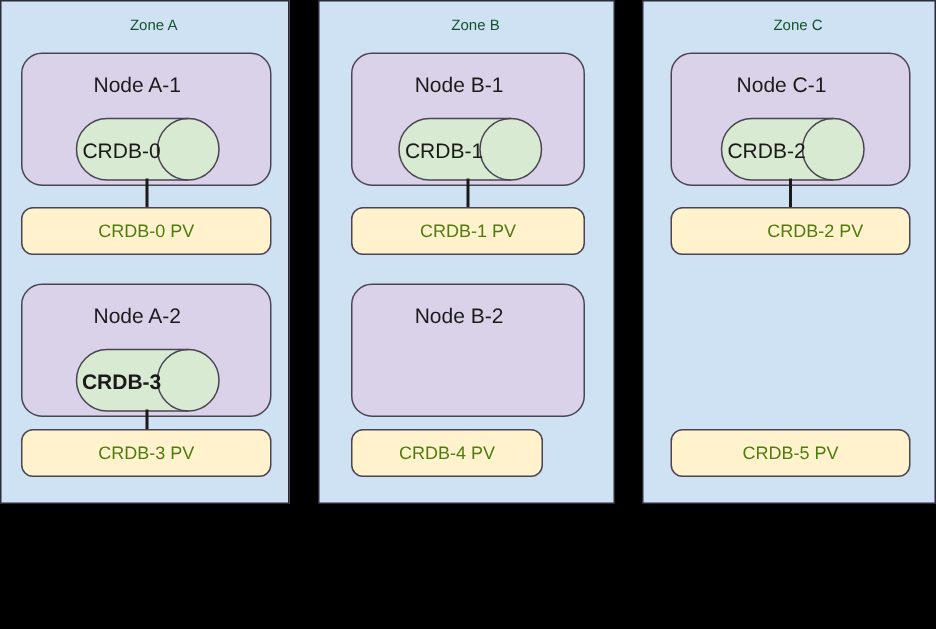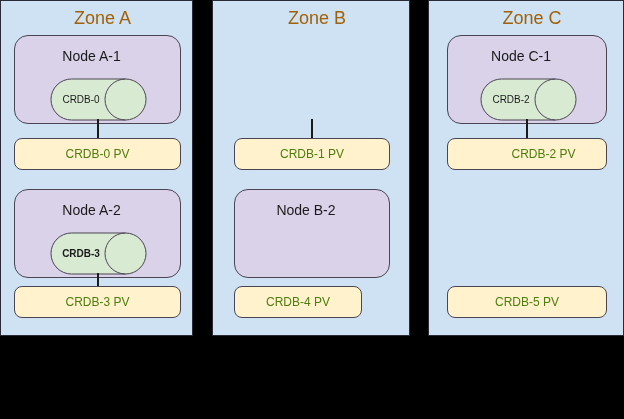--- a/index.html
+++ b/index.html
@@ -15,22 +15,22 @@
   }
   .zone{
     position:absolute;
     background:#cfe2f3;
     border:1px solid #2b2b38;
     box-sizing:border-box;
   }
   .zone-title{
     position:absolute;left:12px;right:0;top:9px;
     text-align:center;
-    font-size:18px;
-    color:#a16207;
+    font-size:10px;
+    color:#14532d;
     line-height:16px;
   }
   .node{
     position:absolute;
     background:#d9d2e9;
     border:1px solid #4a4453;
     border-radius:14px;
     box-sizing:border-box;
   }
   .node-title{
@@ -44,21 +44,21 @@
     position:absolute;
     box-sizing:border-box;
   }
   .cyl svg{display:block;}
   .cyl-label{
     position:absolute;
     left:0;top:0;
     width:64%;
     height:100%;
     display:flex;align-items:center;justify-content:center;
-    font-size:10px;
+    font-size:14px;
     color:#1a1a1a;
     pointer-events:none;
   }
   .pv{
     position:absolute;
     background:#fff2cc;
     border:1px solid #4a4453;
     border-radius:8px;
     box-sizing:border-box;
     display:flex;align-items:center;justify-content:center;
@@ -104,20 +104,30 @@
       </div>
     </div>
     <div class="connector" style="left:96px;top:272px;height:21px;"></div>
 
     <div class="pv" style="left:13px;top:285px;width:167px;height:32px;">CRDB-3 PV</div>
   </div>
 
   <div class="zone" style="left:212px;top:0px;width:198px;height:336px;">
     <div class="zone-title">Zone B</div>
 
+    <div class="node" style="left:21px;top:34px;width:156px;height:89px;">
+      <div class="node-title">Node B-1</div>
+      <div class="cyl" style="left:30px;top:42px;width:97px;height:43px;">
+        <svg width="97" height="43" viewBox="0 0 97 43">
+          <path d="M21.5,1 H75.5 A20.5,20.5 0 0 1 75.5,42 H21.5 A20.5,20.5 0 0 1 21.5,1 Z" fill="#d9ead3" stroke="#4a4453" stroke-width="1"></path>
+          <path d="M75.5,1 A20.5,20.5 0 0 0 75.5,42" fill="none" stroke="#4a4453" stroke-width="1"></path>
+        </svg>
+        <div class="cyl-label">CRDB-1</div>
+      </div>
+    </div>
     <div class="connector" style="left:98px;top:118px;height:21px;"></div>
 
     <div class="pv" style="left:21px;top:137px;width:156px;height:32px;">CRDB-1 PV</div>
 
     <div class="node" style="left:21px;top:188px;width:156px;height:89px;">
       <div class="node-title">Node B-2</div>
     </div>
 
     <div class="pv" style="left:21px;top:285px;width:128px;height:32px;">CRDB-4 PV</div>
   </div>

